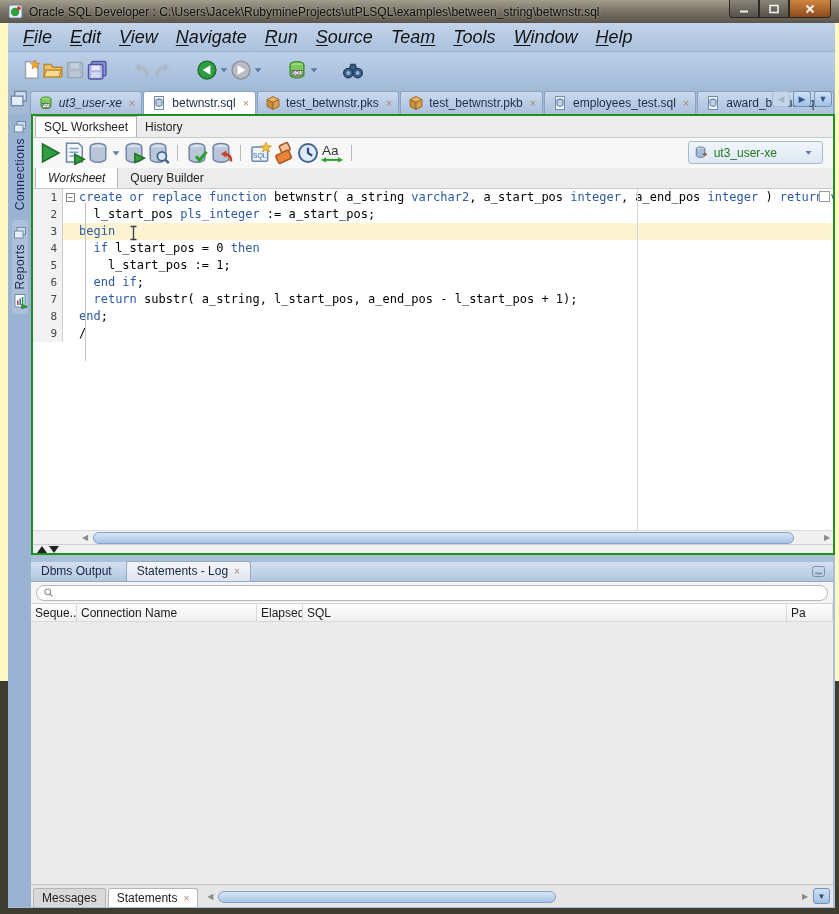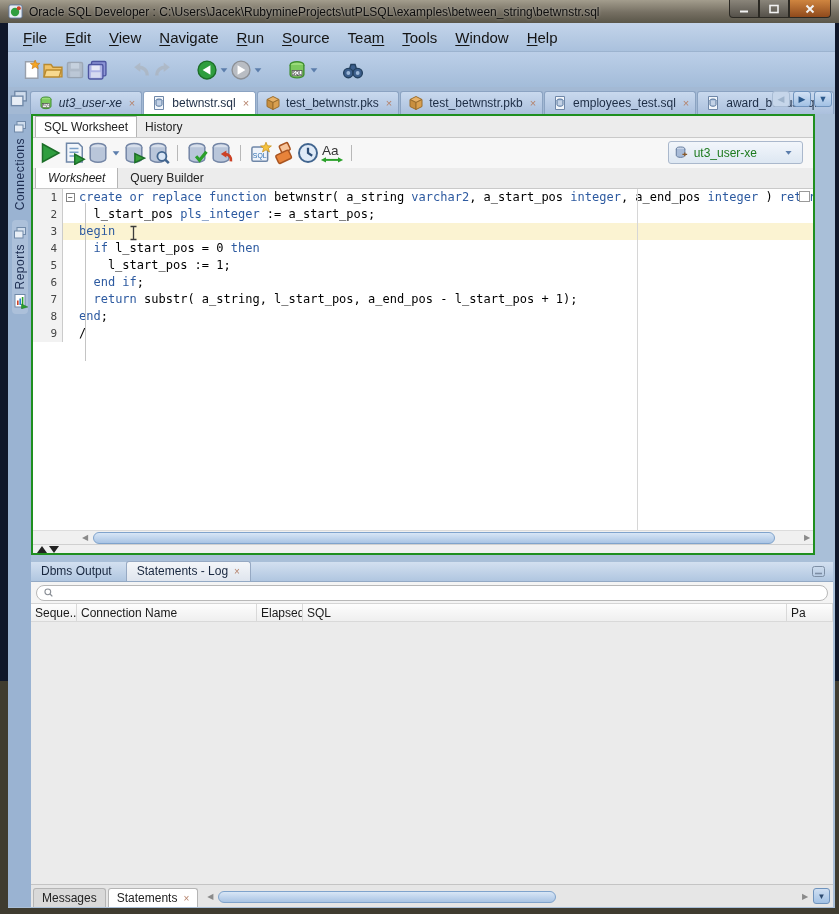--- a/index.html
+++ b/index.html
@@ -1,39 +1,39 @@
 <!DOCTYPE html>
 <html><head>
 <meta charset="utf-8">
 <style>
   * { box-sizing: border-box; margin: 0; padding: 0; }
   html,body { width:839px; height:914px; overflow:hidden; }
   body { font-family:"Liberation Sans", sans-serif; font-size:12px; background:#3f3c30; }
 
-  .win { position:relative; width:839px; height:681px; background:#0f172a; }
+  .win { position:relative; width:839px; height:681px; background:#fef9c3; }
 
   
   .titlebar { position:absolute; left:0; top:0; width:839px; height:23px;
     background:linear-gradient(#a39d8d, #756f62 55%, #5a5649);
     display:flex; align-items:center; padding-left:8px; }
   .appicon { width:15px; height:15px; margin-right:6px; flex:0 0 auto; }
   .title-text { color:#0d0d0d; font-size:12px; white-space:nowrap; text-shadow:0 0 3px rgba(255,255,255,.45); }
   .winbtns { position:absolute; right:8px; top:0; display:flex; }
   .wbtn { width:30px; height:18px; border:1px solid #2b2923; border-top:none;
     background:linear-gradient(#8a857a, #55514a); display:flex; align-items:center; justify-content:center; }
   .wbtn.min { border-radius:0 0 0 4px; }
   .wbtn.close { width:42px; background:linear-gradient(#cf8540, #8f4a1c); border-radius:0 0 4px 0; }
   .wbtn svg { display:block; }
 
   .frame { position:absolute; left:8px; top:23px; width:827px; height:885px; background:#a9bfd8; }
 
   
   .menubar { height:29px; background:linear-gradient(#c3d4ea, #aac1dd);
     display:flex; align-items:center; padding-left:6px; border-bottom:1px solid #9cb3cf; }
-  .menu-item { padding:4px 9px; color:#141414; font-size:15px; cursor:default; }
+  .menu-item { padding:4px 9px; color:#141414; font-size:18px; cursor:default;font-style:italic; }
   .menu-item u { text-underline-offset:2px; }
 
   
   .maintoolbar { height:35px; background:linear-gradient(#bccfe8, #a3bcd9);
     display:flex; align-items:center; padding-left:12px; }
   .tbicon { width:22px; height:22px; display:flex; align-items:center; justify-content:center; }
   .tbicon svg { width:17px; height:17px; }
   .tbicon.disabled { opacity:.5; filter:grayscale(60%); }
   .tbcaret { width:12px; height:22px; display:flex; align-items:center; }
   .tbcaret svg { width:10px; height:10px; }
@@ -61,21 +61,21 @@
   .bodyrow { display:flex; height:793px; }
   .rail { width:23px; background:#9ab3d2; display:flex; flex-direction:column; align-items:center; padding-top:2px; }
   .rail .ricon { width:16px; height:16px; margin:3px 0; }
   .rail .ricon svg { width:14px; height:14px; }
   .vtext { writing-mode:vertical-rl; transform:rotate(180deg); font-size:12px; color:#1c2c50; letter-spacing:.5px; }
   .railgroup { display:flex; flex-direction:column; align-items:center; border-radius:4px; padding:2px 0; margin-top:10px; background:rgba(255,255,255,.18); }
 
   .maincol { width:804px; display:flex; flex-direction:column; }
 
   
-  .wspanel { height:441px; margin-right:20px; border:2px solid #1f8f1f; background:#fff; display:flex; flex-direction:column; }
+  .wspanel { height:441px; margin-right:0; border:2px solid #1f8f1f; background:#fff; display:flex; flex-direction:column; }
   .wstabs { height:22px; background:#ececec; display:flex; align-items:flex-end; border-bottom:1px solid #c9c9c9; }
   .wstab { padding:3px 8px 3px; font-size:12px; color:#222; }
   .wstab.selected { background:#fff; border:1px solid #b5b5b5; border-bottom:none; margin-left:2px; }
   .wstoolbar { height:30px; background:#f7f7f7; display:flex; align-items:center; padding-left:5px; position:relative; }
   .wsicon { width:24px; height:24px; display:flex; align-items:center; justify-content:center; }
   .wsicon svg { width:18px; height:18px; }
   .wssep { width:1px; height:16px; background:#b8b8b8; margin:0 7px; }
   .conn-chooser { position:absolute; right:10px; top:3px; height:23px; display:flex; align-items:center;
     background:linear-gradient(#f2f6fb,#dde7f2); border:1px solid #aab8cc; border-radius:3px; padding:0 8px 0 5px; }
   .conn-chooser svg.db { width:15px; height:15px; margin-right:5px; }

